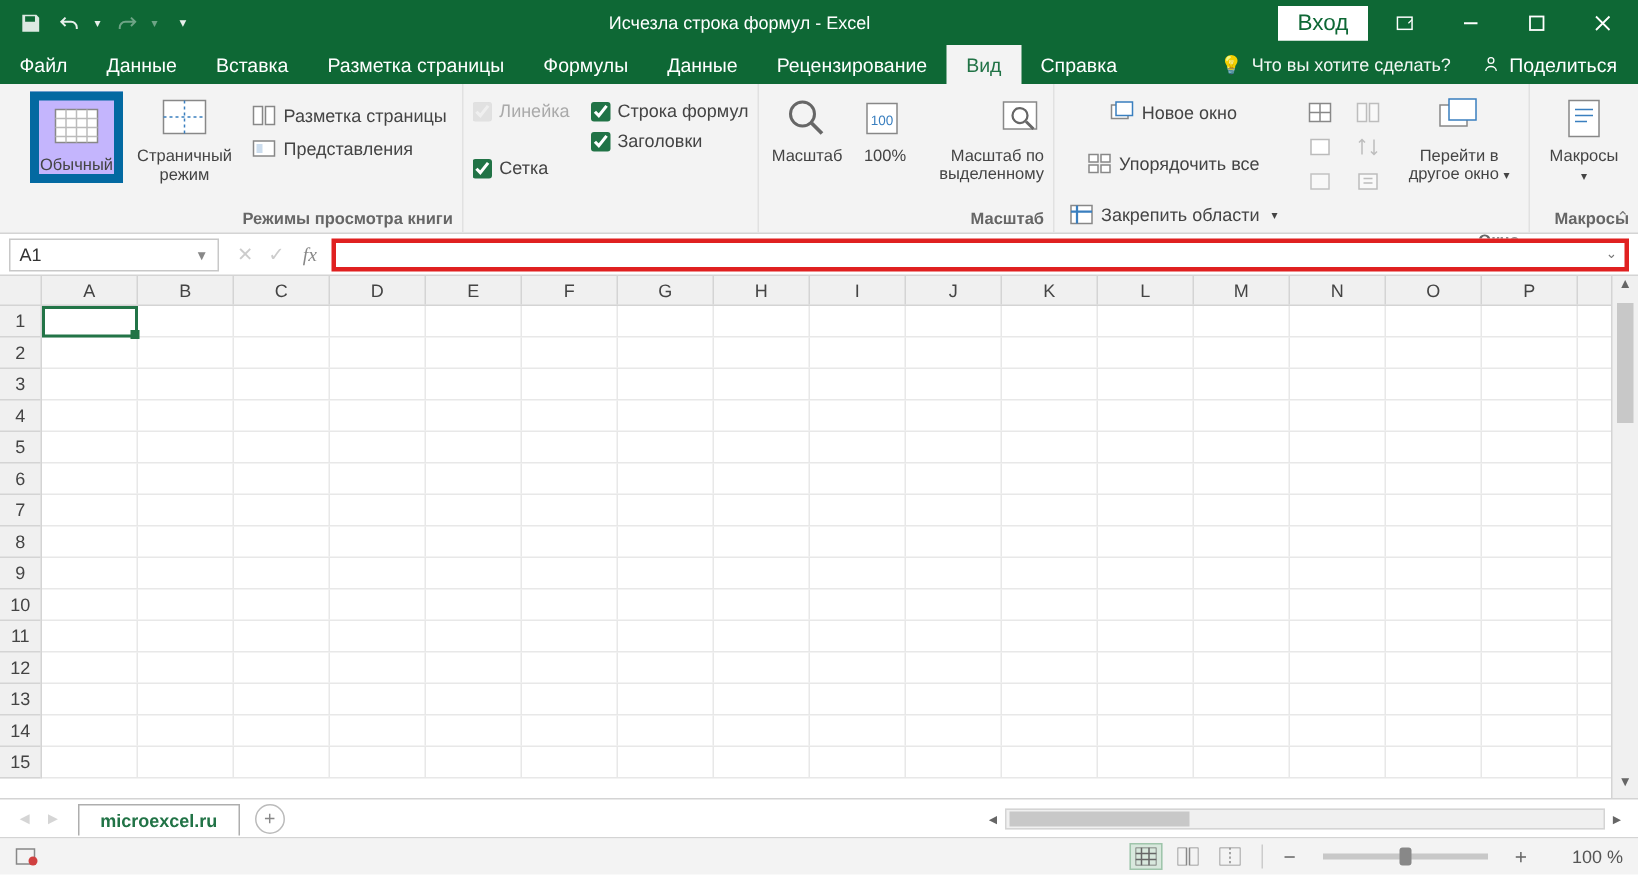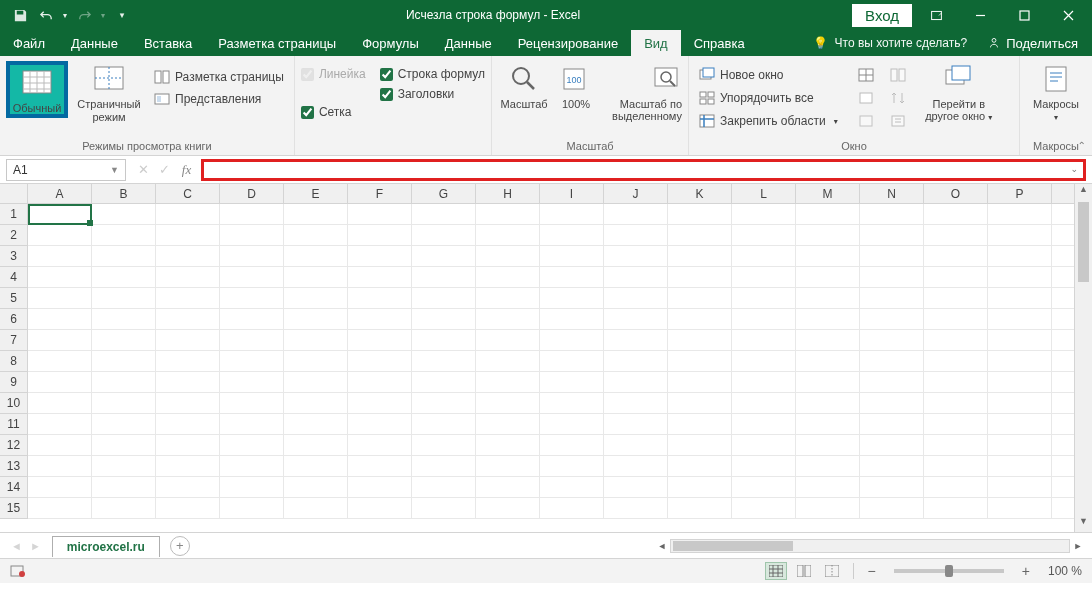--- a/index.html
+++ b/index.html
@@ -20,34 +20,34 @@
 .tab { padding:0 13px; display:flex; align-items:center; cursor:pointer; }
 .tab.active { background:#f3f3f3; color:#217346; }
 .tabs-right { margin-left:auto; display:flex; align-items:center; padding-right:14px; gap:20px; }
 .tell-me { display:flex; align-items:center; gap:6px; font-size:12px; opacity:.95; }
 .share { display:flex; align-items:center; gap:5px; font-size:13px; }
 
 
 .ribbon { height:100px; background:#f3f3f3; border-bottom:1px solid #d4d4d4; display:flex; position:relative; }
 .rgroup { display:flex; flex-direction:column; border-right:1px solid #e1e1e1; padding:2px 6px 0; }
 .rgroup-body { flex:1; display:flex; align-items:flex-start; gap:4px; padding-top:3px; }
-.rgroup-label { text-align:center; font-size:11px; color:#666; padding:2px 0 3px; }
+.rgroup-label { text-align:right; font-size:11px; color:#666; padding:2px 0 3px;font-weight:bold; }
 .bigbtn { display:flex; flex-direction:column; align-items:center; justify-content:flex-start; width:62px; cursor:pointer; padding-top:2px; text-align:center; font-size:11px; color:#444; gap:3px; }
 .bigbtn .ico { width:32px; height:32px; }
-.bigbtn.active { background:#14b8a6; border:4px solid #0369a1; }
+.bigbtn.active { background:#c4b5fd; border:6px solid #0369a1;margin-left:14px; }
 .vstack { display:flex; flex-direction:column; gap:2px; font-size:12px; color:#444; }
 .vstack label { display:flex; align-items:center; gap:5px; cursor:pointer; white-space:nowrap; }
 .vstack input[type=checkbox] { width:13px; height:13px; accent-color:#217346; }
 .smallbtn { display:flex; align-items:center; gap:5px; font-size:12px; color:#444; cursor:pointer; padding:2px 4px; white-space:nowrap; }
 .smallbtn .si { width:16px; height:16px; display:inline-flex; align-items:center; justify-content:center; }
 .collapse { position:absolute; right:6px; bottom:4px; font-size:10px; color:#777; cursor:pointer; }
 
 
 .fbar-row { height:28px; display:flex; align-items:center; border-bottom:1px solid #d4d4d4; padding:2px 6px; gap:4px; }
-.namebox { width:120px; height:22px; border:1px solid #c8c8c8; display:flex; align-items:center; padding:0 6px; font-size:12px; color:#333; background:#fff; }
+.namebox { width:140px; height:22px; border:1px solid #c8c8c8; display:flex; align-items:center; padding:0 6px; font-size:12px; color:#333; background:#fff; }
 .namebox .dd { margin-left:auto; font-size:9px; color:#888; }
 .fx-btns { display:flex; align-items:center; gap:10px; padding:0 8px; color:#aaa; }
 .fx-btns span { cursor:pointer; font-size:13px; }
 .fx-lbl { font-style:italic; font-family:"Times New Roman",serif; color:#888; font-size:13px; padding-right:6px; }
 .formula-input { flex:1; height:22px; border:3px solid #e02020; background:#fff; position:relative; }
 .formula-input .exp { position:absolute; right:5px; top:2px; font-size:9px; color:#777; cursor:pointer; }
 
 
 .grid-wrap { position:relative; height:349px; overflow:hidden; border-bottom:1px solid #d4d4d4; }
 .selectall { position:absolute; left:0; top:0; width:28px; height:20px; background:#f0f0f0; border-right:1px solid #d4d4d4; border-bottom:1px solid #d4d4d4; cursor:pointer; }
@@ -256,21 +256,21 @@
           </svg>
         <span style="line-height:1.1">Масштаб по</span>
         <span style="line-height:1.1;margin-top:-3px;">выделенному</span>
       </div>
     </div>
     <div class="rgroup-label">Масштаб</div>
   </div>
 
   <div class="rgroup" style="flex:1;">
     <div class="rgroup-body">
-      <div class="vstack" style="padding-top:4px;gap:3px;">
+      <div class="vstack" style="padding-top:4px;gap:14px;align-items:center;">
         <div class="smallbtn">
             <span class="si">
               <svg width="16" height="16" viewBox="0 0 16 16">
                 <rect x="1" y="3" width="11" height="9" fill="#fff" stroke="#888"></rect>
                 <rect x="4" y="1" width="11" height="9" fill="#fff" stroke="#3a7fbf"></rect>
               </svg>
             </span>
             <span>Новое окно</span>
           </div>
         <div class="smallbtn">
@@ -746,15 +746,15 @@
           <rect x="0" y="0" width="14" height="12" fill="none" stroke="#888"></rect>
           <path stroke="#888" stroke-dasharray="1.5 1.5" d="M7 0v12"></path>
         </svg>
       </div>
     <span style="width:1px;height:16px;background:#ccc;margin:0 4px;"></span>
     <span class="zoom-btn">−</span>
     <div class="zoom-slider">
         <div class="zt"></div>
       </div>
     <span class="zoom-btn">+</span>
-    <span style="margin-left:8px;">100 %</span>
+    <span style="margin-left:20px;">100 %</span>
   </div>
 </div>
 
 </body></html>

